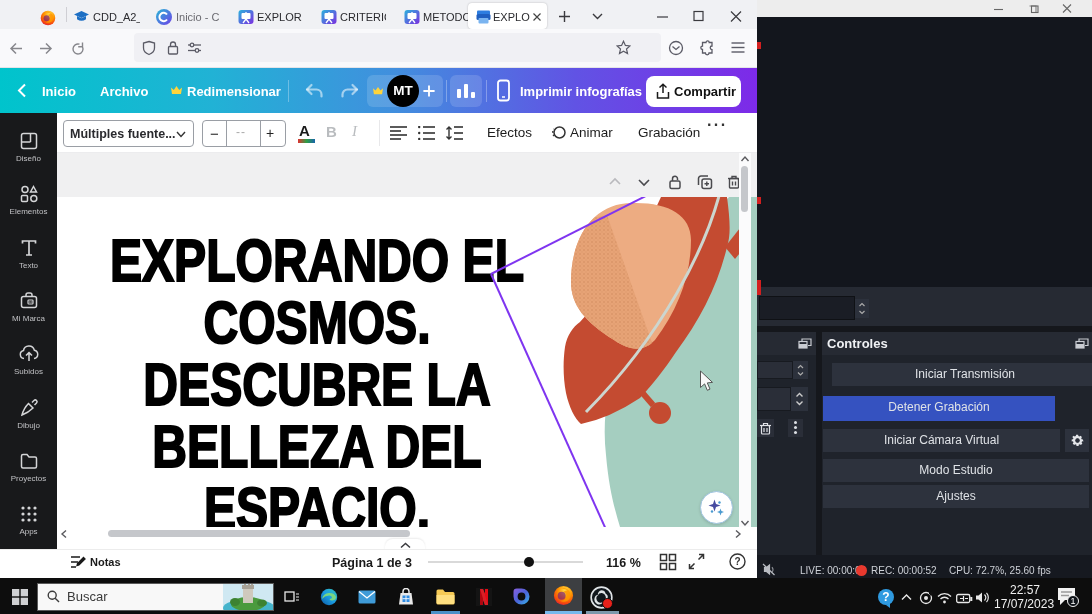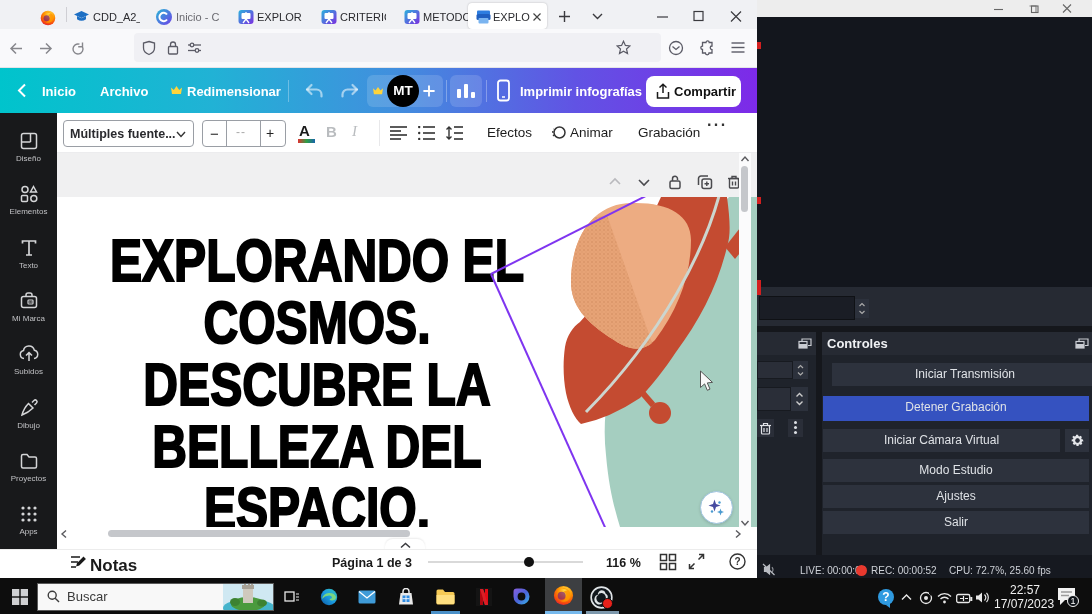--- a/index.html
+++ b/index.html
@@ -80,30 +80,29 @@
   <div class="abs" style="left:70px; top:336px; font-size:13px; font-weight:bold; color:#eff1f4;">Controles</div>
   <svg class="abs" style="left:318px; top:338px;" width="14" height="12" viewBox="0 0 14 12">
       <g fill="none" stroke="#c9ccd2" stroke-width="1.2">
         <rect x="1" y="3.5" width="8" height="6.5"></rect>
         <path d="M4 3.5 V1 h9 v6.5 h-3"></path>
       </g>
       <rect x="1" y="6" width="8" height="4" fill="#c9ccd2"></rect>
     </svg>
 
   <div class="obsbtn abs" style="left:75px; top:363px; width:266px; height:23px;">Iniciar Transmisión</div>
-  <div class="obsbtn abs" style="left:66px; top:396px; width:266px; height:25px; background:#3552c0;">Detener Grabación</div>
+  <div class="obsbtn abs" style="left:66px; top:396px; width:232px; height:25px; background:#3552c0;">Detener Grabación</div>
   <div class="obsbtn abs" style="left:66px; top:429px; width:237px; height:23px;">Iniciar Cámara Virtual</div>
   <div class="obsbtn abs" style="left:308px; top:429px; width:24px; height:23px;"></div>
   <svg class="abs" style="left:313px; top:433px;" width="15" height="15" viewBox="0 0 24 24">
       <path fill="#e4e6ea" d="M12 8.5A3.5 3.5 0 1 0 12 15.5 3.5 3.5 0 1 0 12 8.5zm9.4 5.2-2.1-.4a7 7 0 0 1-.7 1.7l1.2 1.7-2.3 2.3-1.7-1.2a7 7 0 0 1-1.7.7l-.4 2.1h-3.3l-.4-2.1a7 7 0 0 1-1.7-.7l-1.7 1.2-2.3-2.3 1.2-1.7a7 7 0 0 1-.7-1.7l-2.1.4v-3.3l2.1-.4a7 7 0 0 1 .7-1.7L3.6 6.5l2.3-2.3 1.7 1.2a7 7 0 0 1 1.7-.7l.4-2.1h3.3l.4 2.1a7 7 0 0 1 1.7.7l1.7-1.2 2.3 2.3-1.2 1.7a7 7 0 0 1 .7 1.7l2.1.4z"></path>
       <circle cx="12" cy="12" r="3.2" fill="#2c313c"></circle>
     </svg>
   <div class="obsbtn abs" style="left:66px; top:459px; width:266px; height:23px;">Modo Estudio</div>
   <div class="obsbtn abs" style="left:66px; top:485px; width:266px; height:23px;">Ajustes</div>
-  <div class="obsbtn abs" style="left:66px; top:511px; width:266px; height:23px;">Salir</div>
 
   <div class="abs" style="left:0; top:555px; width:335px; height:23px; background:#161920;"></div>
   <svg class="abs" style="left:4px; top:562px;" width="16" height="15" viewBox="0 0 16 15">
       <g stroke="#b9bcc2" stroke-width="1.2" fill="none">
         <path d="M3.5 5.5 h2 l3-2.5 v9 l-3-2.5 h-2 z" fill="#b9bcc2"></path>
         <path d="M2 2 L13.5 13"></path>
         <path d="M11 5 a4 4 0 0 1 0 5" opacity="0.7"></path>
       </g>
     </svg>
   <div class="abs obstxt" style="left:12px; top:565px;padding-left:31px;">LIVE: 00:00:00</div>
@@ -542,21 +541,21 @@
       <path d="M1 5.5 L5.5 1.5 L10 5.5" fill="none" stroke="#3a3a3e" stroke-width="1.5"></path>
     </svg>
 
   <div class="abs" style="left:0; top:549px; width:757px; height:29px; background:#fff; border-top:1px solid #ececec;"></div>
   <svg class="abs" style="left:70px; top:555px;" width="16" height="15" viewBox="0 0 16 15">
       <g stroke="#1a1a1a" stroke-width="1.3" fill="none">
         <path d="M1 2 H10 M1 7 H8 M1 12 H6"></path>
         <path d="M13.5 2.5 L15 4 L9 10 L7 10.5 L7.5 8.5 Z" fill="#1a1a1a"></path>
       </g>
     </svg>
-  <div class="abs" style="left:90px; top:556px; font-size:17px; font-weight:bold; color:#1a1a1a;">Notas</div>
+  <div class="abs" style="left:90px; top:556px; font-size:11px; font-weight:bold; color:#1a1a1a;">Notas</div>
   <div class="abs" style="left:332px; top:556px; font-size:12.5px; font-weight:bold; color:#1a1a1a;">Página 1 de 3</div>
   <div class="abs" style="left:428px; top:561px; width:155px; height:2px; background:#d9d9d9;"></div>
   <div class="abs" style="left:524px; top:557px; width:10px; height:10px; border-radius:50%; background:#111;"></div>
   <div class="abs" style="left:606px; top:556px; font-size:12.5px; font-weight:bold; color:#1a1a1a;">116 %</div>
   <svg class="abs" style="left:659px; top:553px;" width="18" height="18" viewBox="0 0 18 18">
       <g fill="none" stroke="#333" stroke-width="1.5">
         <rect x="1.5" y="1.5" width="6" height="6"></rect>
         <rect x="10.5" y="1.5" width="6" height="6"></rect>
         <rect x="1.5" y="10.5" width="6" height="6"></rect>
         <rect x="10.5" y="10.5" width="6" height="6"></rect>

